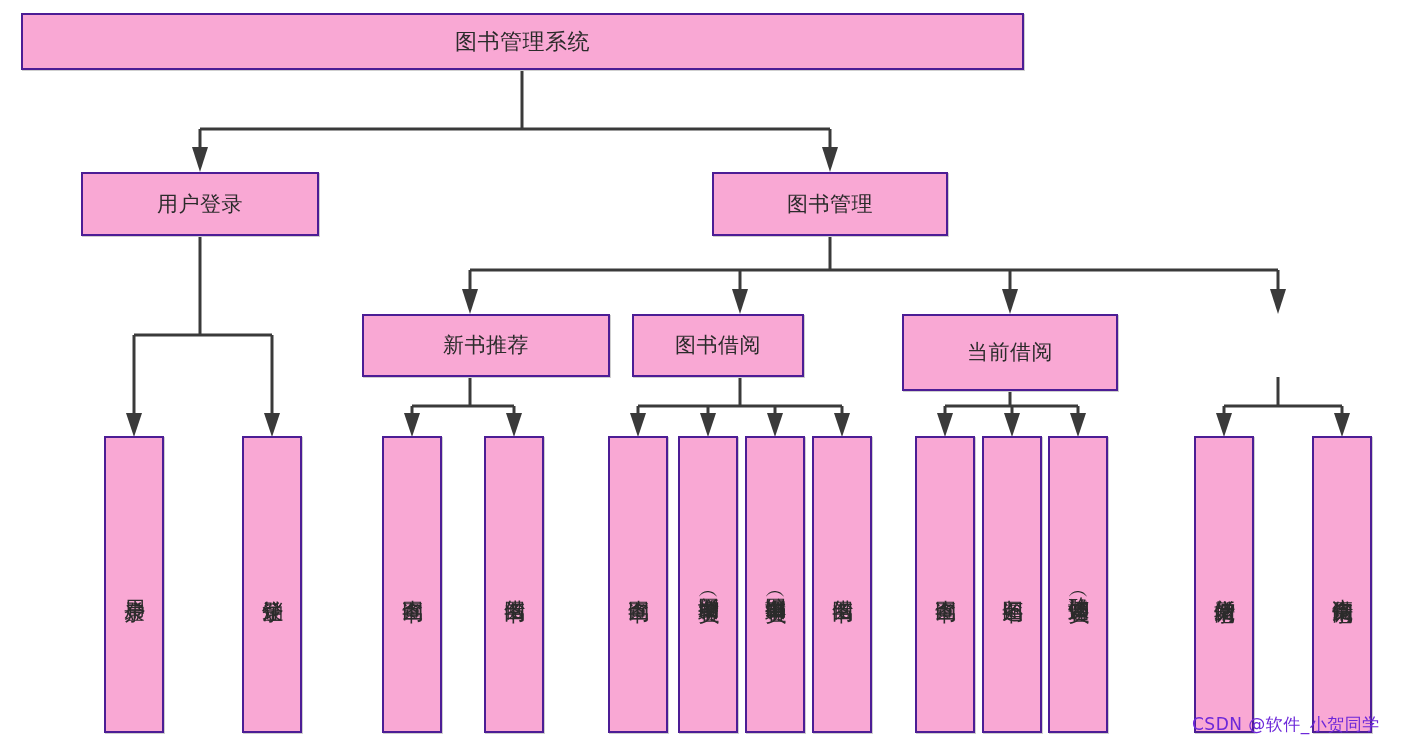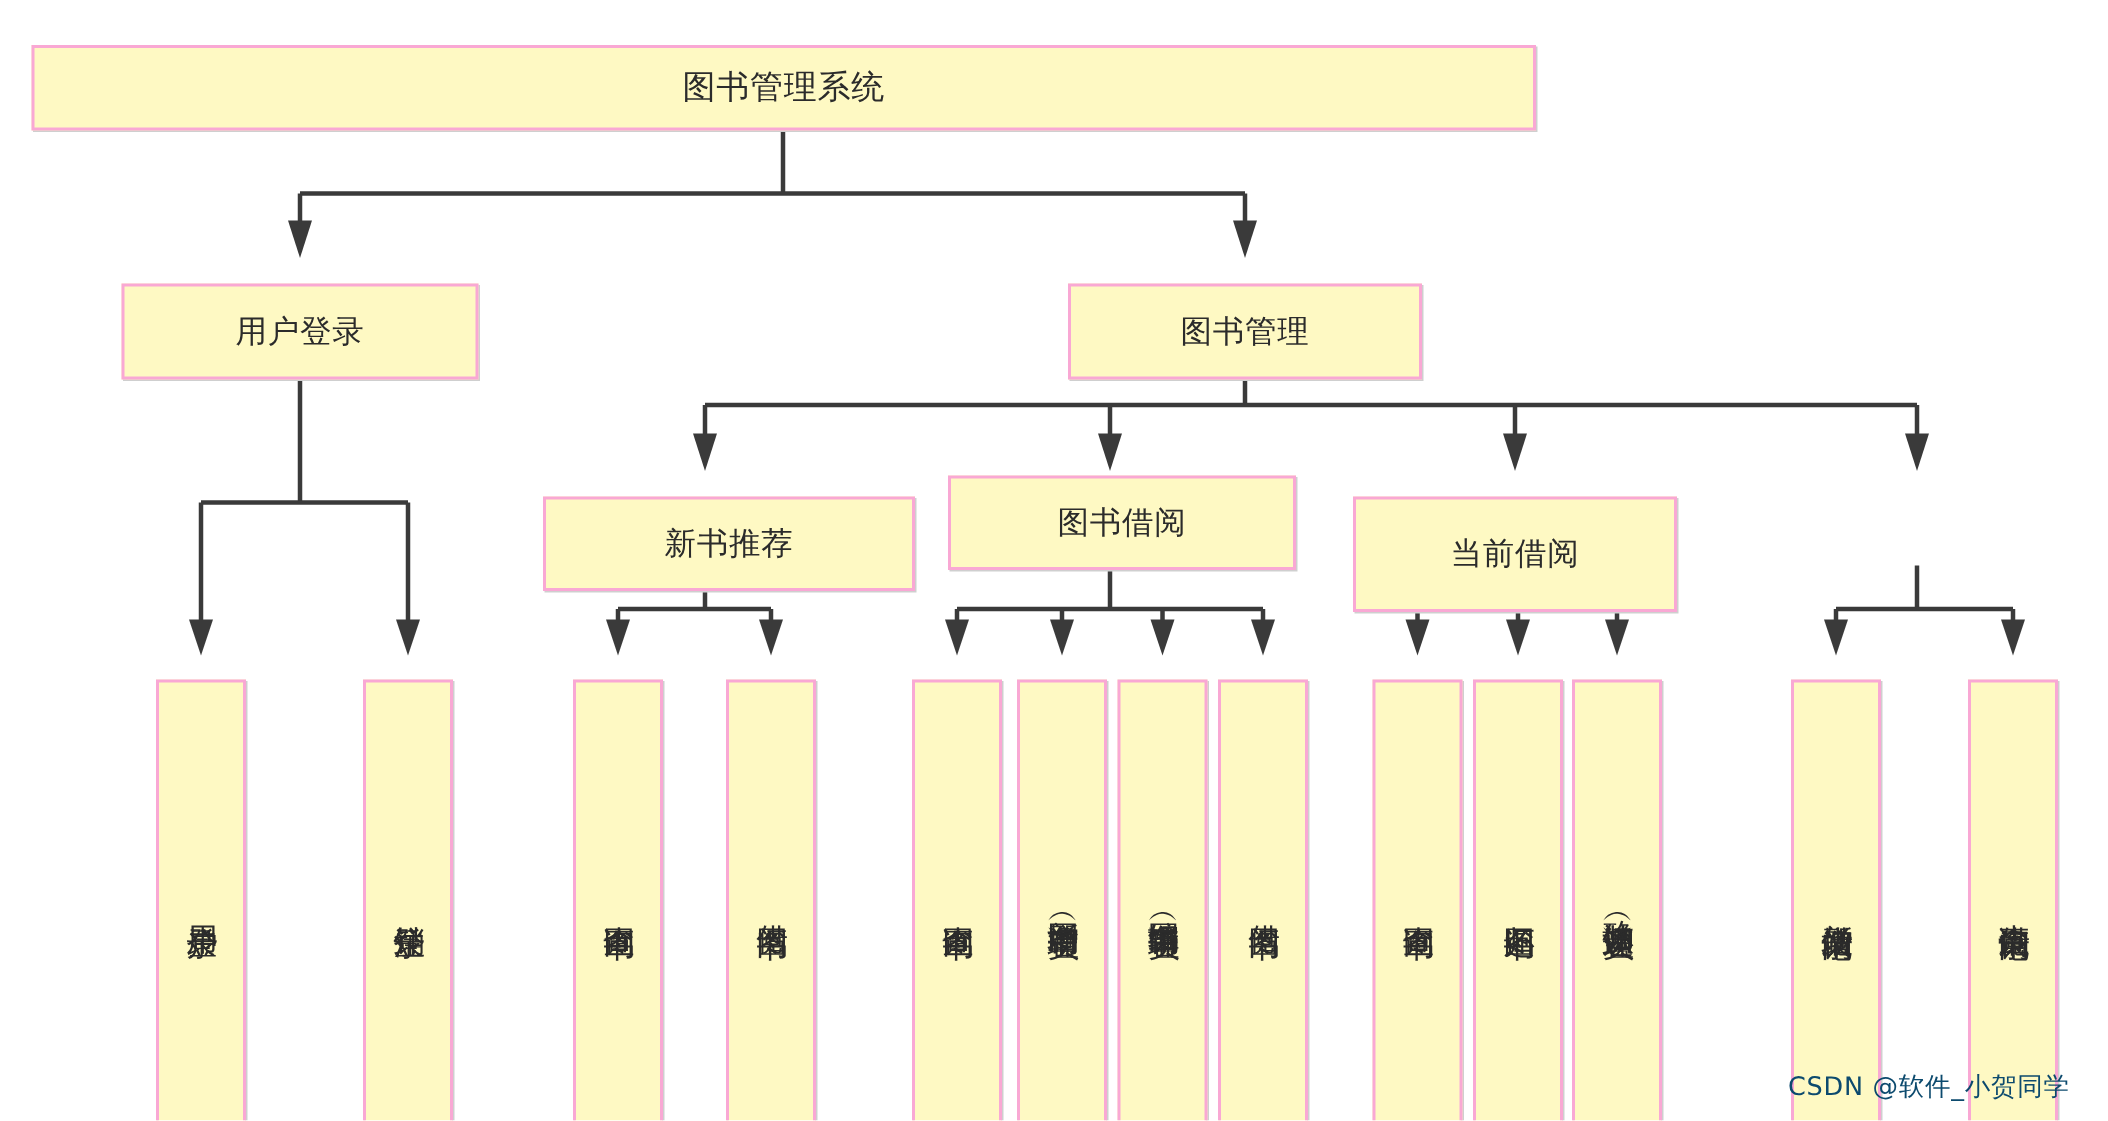--- a/index.html
+++ b/index.html
@@ -22,28 +22,27 @@
     position: absolute;
     left: 0;
     top: 0;
     width: 1405px;
     height: 747px;
     pointer-events: none;
   }
   .node {
     position: absolute;
     box-sizing: border-box;
-    background: #fef9c3;
-    border: 2px solid #f9a8d4;
+    background: #f9a8d4;
+    border: 2px solid #4c1d95;
     box-shadow: 1px 1px 0 0 #cfcfcf;
     display: flex;
     align-items: center;
     justify-content: center;
     color: #2b2b2b;
-    margin-top: 17px;
   }
   .node .label {
     display: block;
     text-align: center;
     line-height: 1.18;
     letter-spacing: 0.5px;
   }
   
   .node.h .label {
     font-size: 21px;
@@ -65,21 +64,21 @@
     line-height: 1.12;
     letter-spacing: 1px;
     white-space: nowrap;
     max-height: 100%;
   }
   #watermark {
     position: absolute;
     left: 1192px;
     top: 713px;
     font-size: 17px;
-    color: #0c4a6e;
+    color: #6d28d9;
     white-space: nowrap;
     letter-spacing: 0.5px;
   }
 </style>
 </head>
 <body>
 
 <div id="diagram-root">
 
   <svg id="edge-layer" viewBox="0 0 1405 747" width="1405" height="747" xmlns="http://www.w3.org/2000/svg">
@@ -167,21 +166,21 @@
   <div class="node h" style="left:81px; top:172px; width:238px; height:64px;">
     <span class="label">用户登录</span>
   </div>
   <div class="node h" style="left:712px; top:172px; width:236px; height:64px;">
     <span class="label">图书管理</span>
   </div>
 
   <div class="node h" style="left:362px; top:314px; width:248px; height:63px;">
     <span class="label">新书推荐</span>
   </div>
-  <div class="node h" style="left:632px; top:300px; width:232px; height:63px;">
+  <div class="node h" style="left:632px; top:314px; width:172px; height:63px;">
     <span class="label">图书借阅</span>
   </div>
   <div class="node h" style="left:902px; top:314px; width:216px; height:77px;">
     <span class="label">当前借阅</span>
   </div>
 
   <div class="node v" style="left:104px; top:436px; width:60px; height:297px;">
     <span class="label">用户登录</span>
   </div>
   <div class="node v" style="left:242px; top:436px; width:60px; height:297px;">

